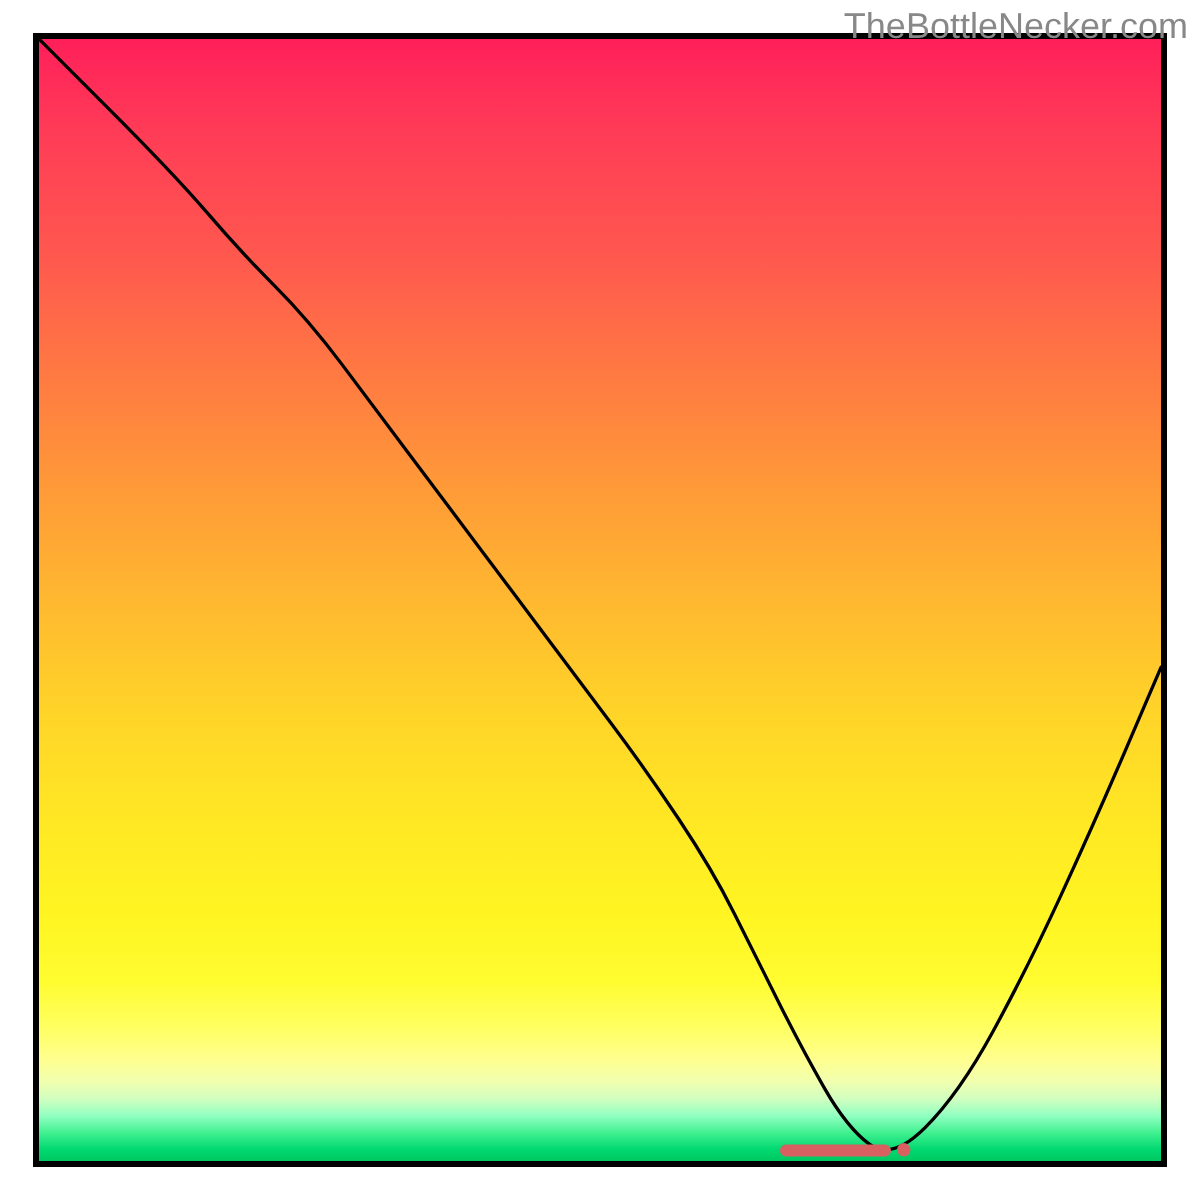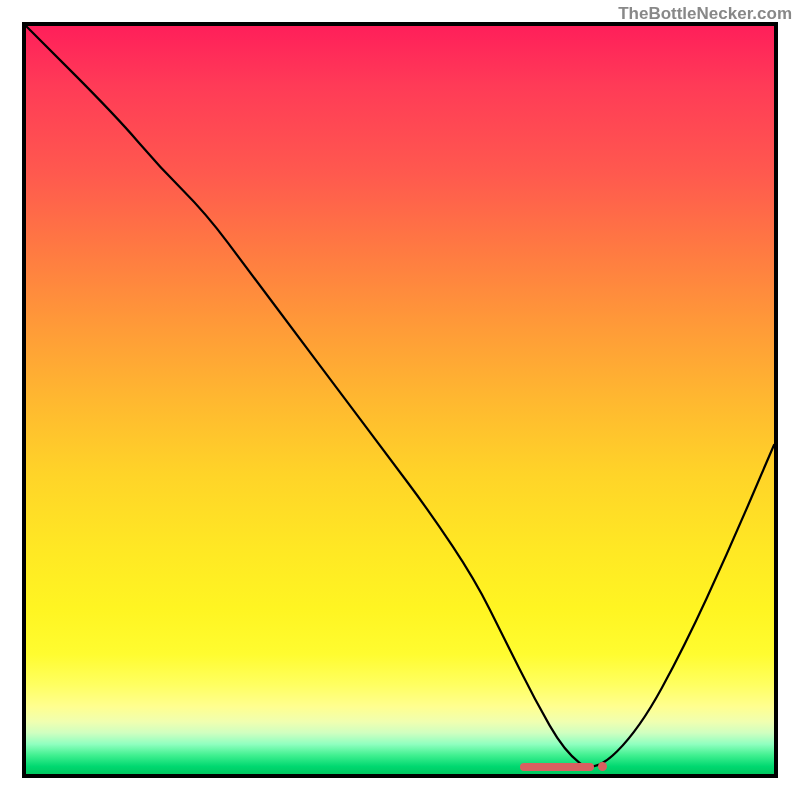--- a/index.html
+++ b/index.html
@@ -12,22 +12,22 @@
     height: 800px;
     background: #ffffff;
     position: relative;
     font-family: Arial, sans-serif;
   }
   .watermark {
     position: absolute;
     top: 4px;
     right: 8px;
     color: #888888;
-    font-size: 17px;
-    font-weight: bold;
+    font-size: 24px;
+    font-weight: normal;
     z-index: 10;
   }
   .chart-frame {
     position: absolute;
     top: 22px;
     left: 22px;
     width: 756px;
     height: 756px;
     border: 4px solid #000000;
   }

